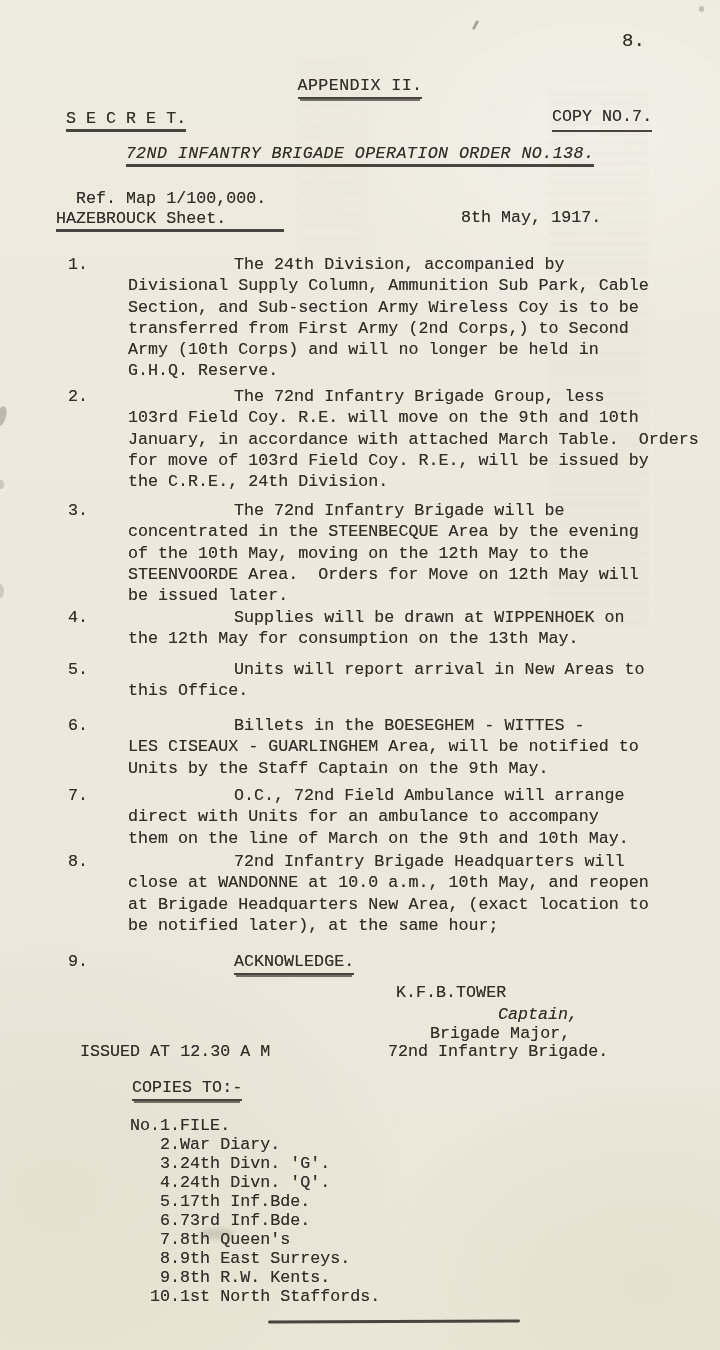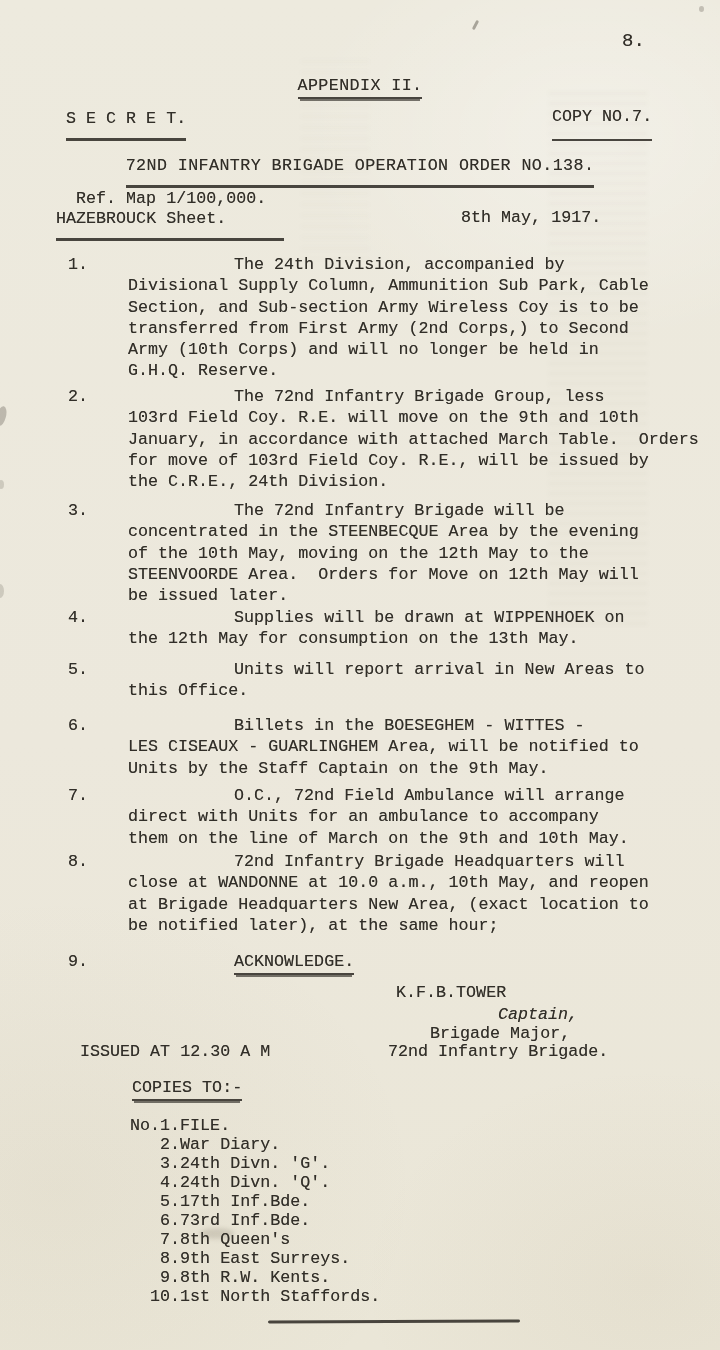--- a/index.html
+++ b/index.html
@@ -20,22 +20,22 @@
     font-family:"Liberation Mono","DejaVu Sans Mono",monospace;
     color:var(--ink);
     font-size:16.7px;
     line-height:21.3px;
     overflow:hidden;
     text-shadow:0 0 .5px rgba(49,46,40,.55);
   }
   .abs{position:absolute;}
   .pre{white-space:pre;}
   
-  .u2{border-bottom:2px solid var(--ink-soft);padding-bottom:13px;}
-  .u3{border-bottom:3px solid var(--ink-soft);padding-bottom:10px;}
+  .u2{border-bottom:2px solid var(--ink-soft);padding-bottom:4px;}
+  .u3{border-bottom:3px solid var(--ink-soft);padding-bottom:1px;}
   .udbl{border-bottom:2px solid var(--ink-soft);box-shadow:0 4px 0 -2px rgba(49,46,40,.65);padding-bottom:2px;}
   .center-row{left:0;right:0;text-align:center;}
   .ls1{letter-spacing:.4px;}
   
   .para{position:absolute;left:68px;width:640px;display:flex;}
   .para-num{width:60px;flex-shrink:0;}
   .para-body{flex:1;white-space:pre-wrap;text-indent:106px;}
   
   .list{line-height:19px;}
   .list-r{line-height:19px;}
@@ -76,21 +76,21 @@
     <span class="udbl ls1">APPENDIX II.</span>
   </div>
 
   <div class="abs" style="left:66px;top:108px;">
     <span class="u3">S E C R E T.</span>
   </div>
   <div class="abs" style="left:552px;top:106px;">
     <span class="u2">COPY NO.7.</span>
   </div>
 
-  <div class="abs center-row" style="top:155px;">
+  <div class="abs center-row" style="top:143px;font-style:italic;">
     <span class="u3 ls1">72ND INFANTRY BRIGADE OPERATION ORDER NO.138.</span>
   </div>
 
   <div class="abs" style="left:56px;top:188px;margin-left:20px;">Ref. Map 1/100,000.</div>
   <div class="abs" style="left:56px;top:208px;">
     <span class="u3" style="padding-right:58px;">HAZEBROUCK Sheet.</span>
   </div>
   <div class="abs" style="left:461px;top:207px;">8th May, 1917.</div>
 
   <div class="para" style="top:254px;">

